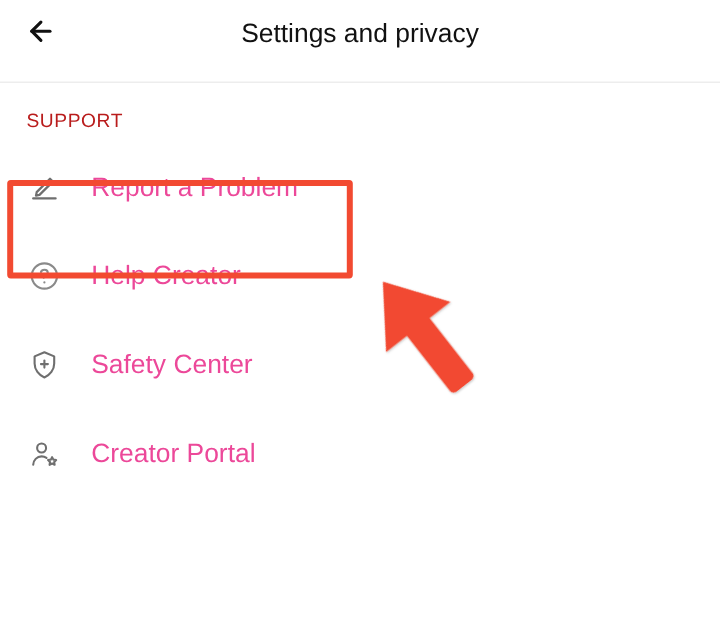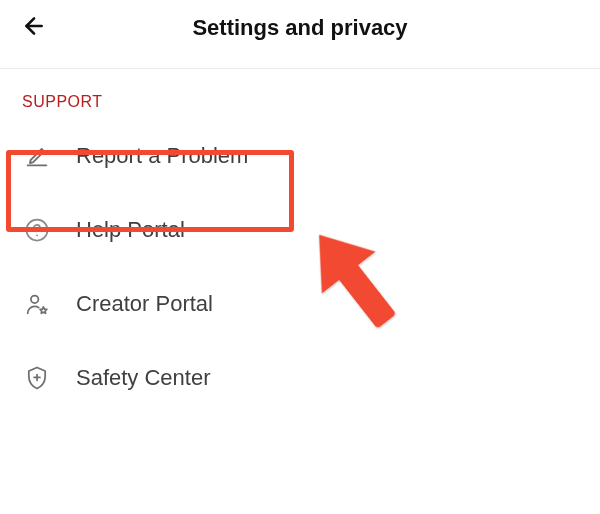--- a/index.html
+++ b/index.html
@@ -23,21 +23,21 @@
       height: 30px;
       display: flex;
       align-items: center;
       justify-content: center;
       cursor: pointer;
     }
     .title {
       position: absolute;
       left: 50%;
       transform: translateX(-50%);
-      font-weight: 700;
+      font-weight: 400;
       font-size: 22px;
       color: #111;
     }
     .divider {
       height: 1px;
       background: #e9e9e9;
       margin-top: 12px;
     }
     .section-label {
       font-size: 16px;
@@ -61,21 +61,21 @@
       height: 30px;
       display: flex;
       align-items: center;
       justify-content: center;
       color: #6f6f6f;
       flex-shrink: 0;
     }
     .menu-icon svg { display: block; }
     .menu-label {
       font-size: 22px;
-      color: #404040;
+      color: #ec4899;
       text-align: right;
     }
     .highlight-box {
       position: absolute;
       left: 6px;
       top: 150px;
       width: 288px;
       height: 82px;
       border: 5px solid #f24a31;
       border-radius: 3px;
@@ -120,43 +120,43 @@
   </div>
 
   <div class="menu-item">
     <span class="menu-icon">
       <svg width="28" height="28" viewBox="0 0 24 24" fill="none" stroke="#8a8a8a" stroke-width="1.5" stroke-linecap="round" stroke-linejoin="round">
         <circle cx="12" cy="12" r="9"></circle>
         <path d="M9.5 9.2c.3-1 1.2-1.7 2.5-1.7 1.4 0 2.4.9 2.4 2 0 1-.7 1.5-1.6 2-0.7.4-1.3.8-1.3 1.7"></path>
         <circle cx="12" cy="16.6" r="0.8" fill="#8a8a8a" stroke="none"></circle>
       </svg>
     </span>
-    <span class="menu-label">Help Portal</span>
+    <span class="menu-label">Help Creator</span>
+  </div>
+
+  <div class="menu-item">
+    <span class="menu-icon">
+      <svg width="28" height="28" viewBox="0 0 24 24" fill="none" stroke="#6f6f6f" stroke-width="1.5" stroke-linecap="round" stroke-linejoin="round">
+        <path d="M12 3l7 3v5c0 4.5-3 8.5-7 10-4-1.5-7-5.5-7-10V6z"></path>
+        <line x1="12" y1="9" x2="12" y2="14"></line>
+        <line x1="9.5" y1="11.5" x2="14.5" y2="11.5"></line>
+      </svg>
+    </span>
+    <span class="menu-label">Safety Center</span>
   </div>
 
   <div class="menu-item">
     <span class="menu-icon">
       <svg width="28" height="28" viewBox="0 0 24 24" fill="none" stroke="#6f6f6f" stroke-width="1.5" stroke-linecap="round" stroke-linejoin="round">
         <circle cx="10" cy="8" r="3.2"></circle>
         <path d="M4 20c0-3.3 2.7-6 6-6 1.3 0 2.5.4 3.5 1.1"></path>
         <path d="M17.5 14.5l.9 1.8 2 .3-1.4 1.4.3 2-1.8-.9-1.8.9.3-2-1.4-1.4 2-.3z"></path>
       </svg>
     </span>
     <span class="menu-label">Creator Portal</span>
-  </div>
-
-  <div class="menu-item">
-    <span class="menu-icon">
-      <svg width="28" height="28" viewBox="0 0 24 24" fill="none" stroke="#6f6f6f" stroke-width="1.5" stroke-linecap="round" stroke-linejoin="round">
-        <path d="M12 3l7 3v5c0 4.5-3 8.5-7 10-4-1.5-7-5.5-7-10V6z"></path>
-        <line x1="12" y1="9" x2="12" y2="14"></line>
-        <line x1="9.5" y1="11.5" x2="14.5" y2="11.5"></line>
-      </svg>
-    </span>
-    <span class="menu-label">Safety Center</span>
   </div>
 
 </div>
 
 <div class="highlight-box"></div>
 
 <div class="arrow-annotation">
   <svg width="140" height="140" viewBox="0 0 140 140">
     <defs>
       <filter id="ds" x="-20%" y="-20%" width="140%" height="140%">

